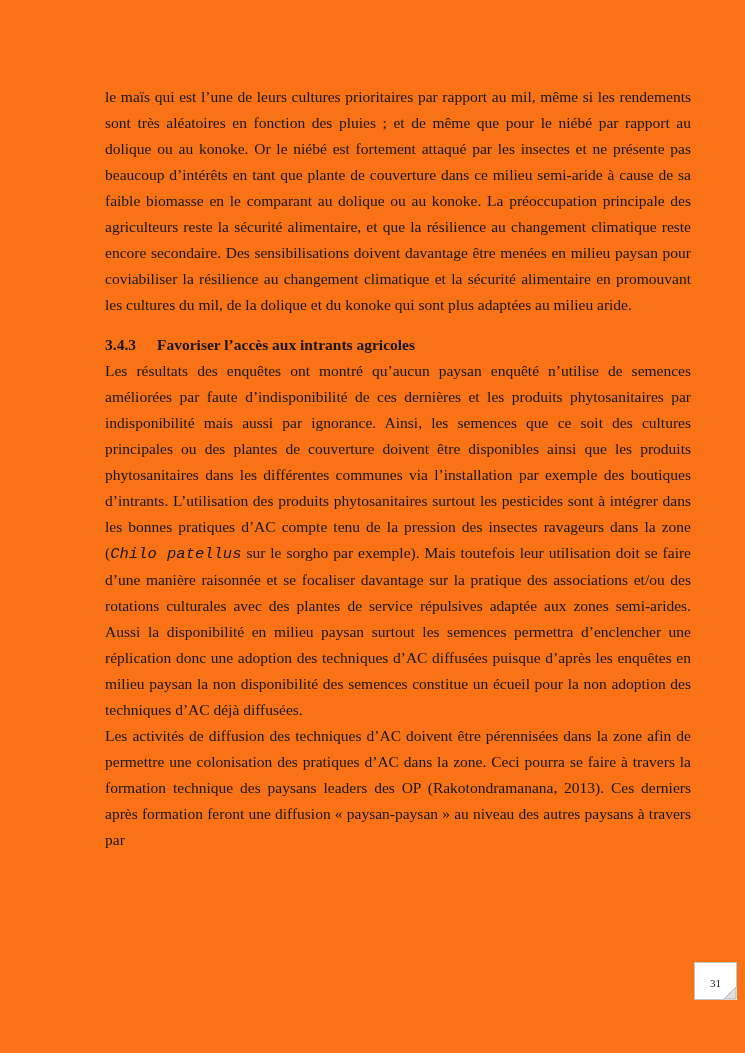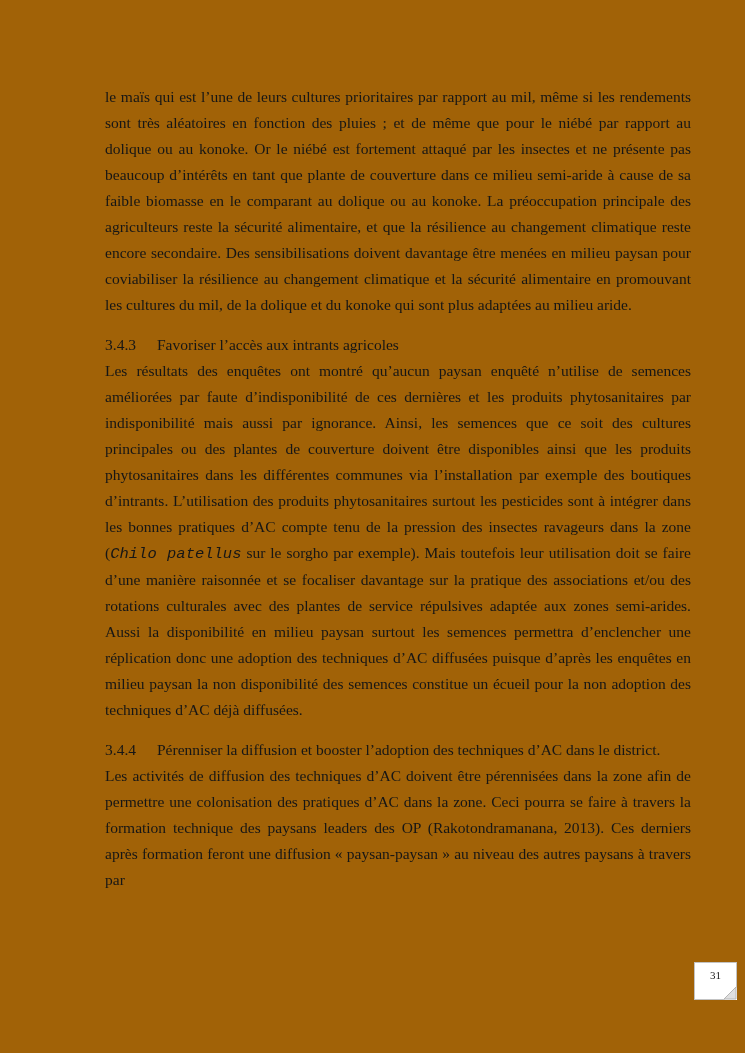--- a/index.html
+++ b/index.html
@@ -4,42 +4,42 @@
 <style>
   html, body {
     margin: 0;
     padding: 0;
     background: #ffffff;
   }
   .page {
     position: relative;
     width: 745px;
     height: 1053px;
-    background: #a16207;
+    background: #f97316;
     font-family: "Liberation Serif", "DejaVu Serif", serif;
     color: #161616;
     overflow: hidden;
   }
   .content {
     position: absolute;
     left: 105px;
     top: 84px;
     width: 586px;
   }
   .body-text {
     margin: 0;
     font-size: 15.5px;
     line-height: 26px;
     text-align: justify;
   }
   .heading {
     margin: 14px 0 0 0;
     font-size: 15.5px;
     line-height: 26px;
-    font-weight: normal;
+    font-weight: bold;
     text-align: left;
   }
   .heading .h-num {
     display: inline-block;
     width: 52px;
   }
   .italic {
     font-style: italic;
     font-family: Liberation Mono, monospace;
   }
@@ -47,21 +47,21 @@
     position: absolute;
     left: 694px;
     top: 962px;
     width: 41px;
     height: 36px;
     border: 1px solid #c3c3c3;
     background: #ffffff;
   }
   .pagenum-box .num {
     display: block;
-    margin-top: 6px;
+    margin-top: 14px;
     text-align: center;
     font-size: 11px;
     line-height: 13px;
     color: #222222;
   }
   .fold {
     position: absolute;
     right: -1px;
     bottom: -1px;
     width: 16px;
@@ -73,21 +73,20 @@
 
 <div class="page">
   <div class="content">
 
     <p class="body-text">le maïs qui est l’une de leurs cultures prioritaires par rapport au mil, même si les rendements sont très aléatoires en fonction des pluies ; et de même que pour le niébé par rapport au dolique ou au konoke. Or le niébé est fortement attaqué par les insectes et ne présente pas beaucoup d’intérêts en tant que plante de couverture dans ce milieu semi-aride à cause de sa faible biomasse en le comparant au dolique ou au konoke. La préoccupation principale des agriculteurs reste la sécurité alimentaire, et que la résilience au changement climatique reste encore secondaire. Des sensibilisations doivent davantage être menées en milieu paysan pour coviabiliser la résilience au changement climatique et la sécurité alimentaire en promouvant les cultures du mil, de la dolique et du konoke qui sont  plus adaptées au milieu aride.</p>
 
     <h2 class="heading"><span class="h-num">3.4.3</span><span>Favoriser l’accès aux intrants agricoles</span></h2>
 
     <p class="body-text"><span>Les résultats des enquêtes ont montré qu’aucun paysan enquêté n’utilise de semences améliorées par faute d’indisponibilité de ces dernières et les produits phytosanitaires par indisponibilité mais aussi par ignorance. Ainsi, les semences que ce soit des cultures principales ou des plantes de couverture doivent être disponibles ainsi que les produits phytosanitaires dans les différentes communes via l’installation par exemple des boutiques d’intrants. L’utilisation des produits phytosanitaires surtout les pesticides sont à intégrer dans les bonnes pratiques d’AC compte tenu de la pression des insectes ravageurs dans la zone (</span><span class="italic">Chilo patellus</span><span> sur le sorgho par exemple). Mais toutefois leur utilisation doit se faire d’une manière raisonnée et se focaliser davantage sur la pratique des associations et/ou des rotations culturales avec des plantes de service répulsives adaptée aux zones semi-arides. Aussi la disponibilité en milieu paysan surtout les semences permettra d’enclencher une réplication donc une adoption des techniques d’AC diffusées puisque d’après les enquêtes en milieu paysan la non disponibilité des semences constitue un écueil pour la non adoption des techniques d’AC déjà diffusées.</span></p>
 
-    <h2 class="heading"><span class="h-num">3.4.4</span><span>Pérenniser la diffusion  et booster l’adoption des techniques d’AC dans le district.</span></h2>
 
     <p class="body-text">Les activités de diffusion des techniques d’AC doivent être pérennisées dans la zone afin de permettre une colonisation des pratiques d’AC dans la zone. Ceci pourra se faire à travers la formation technique des paysans leaders des OP (Rakotondramanana, 2013). Ces derniers après formation feront une diffusion « paysan-paysan » au niveau des autres paysans à travers par</p>
 
   </div>
 
   <div class="pagenum-box">
     <span class="num">31</span>
     <svg class="fold" viewBox="0 0 16 16" width="16" height="16">
       <polygon points="16,16 16,3 3,16" fill="#ffffff"></polygon>
       <polygon points="3,15 15,3 15,15" fill="#dfdfdf" stroke="#b5b5b5" stroke-width="1"></polygon>

